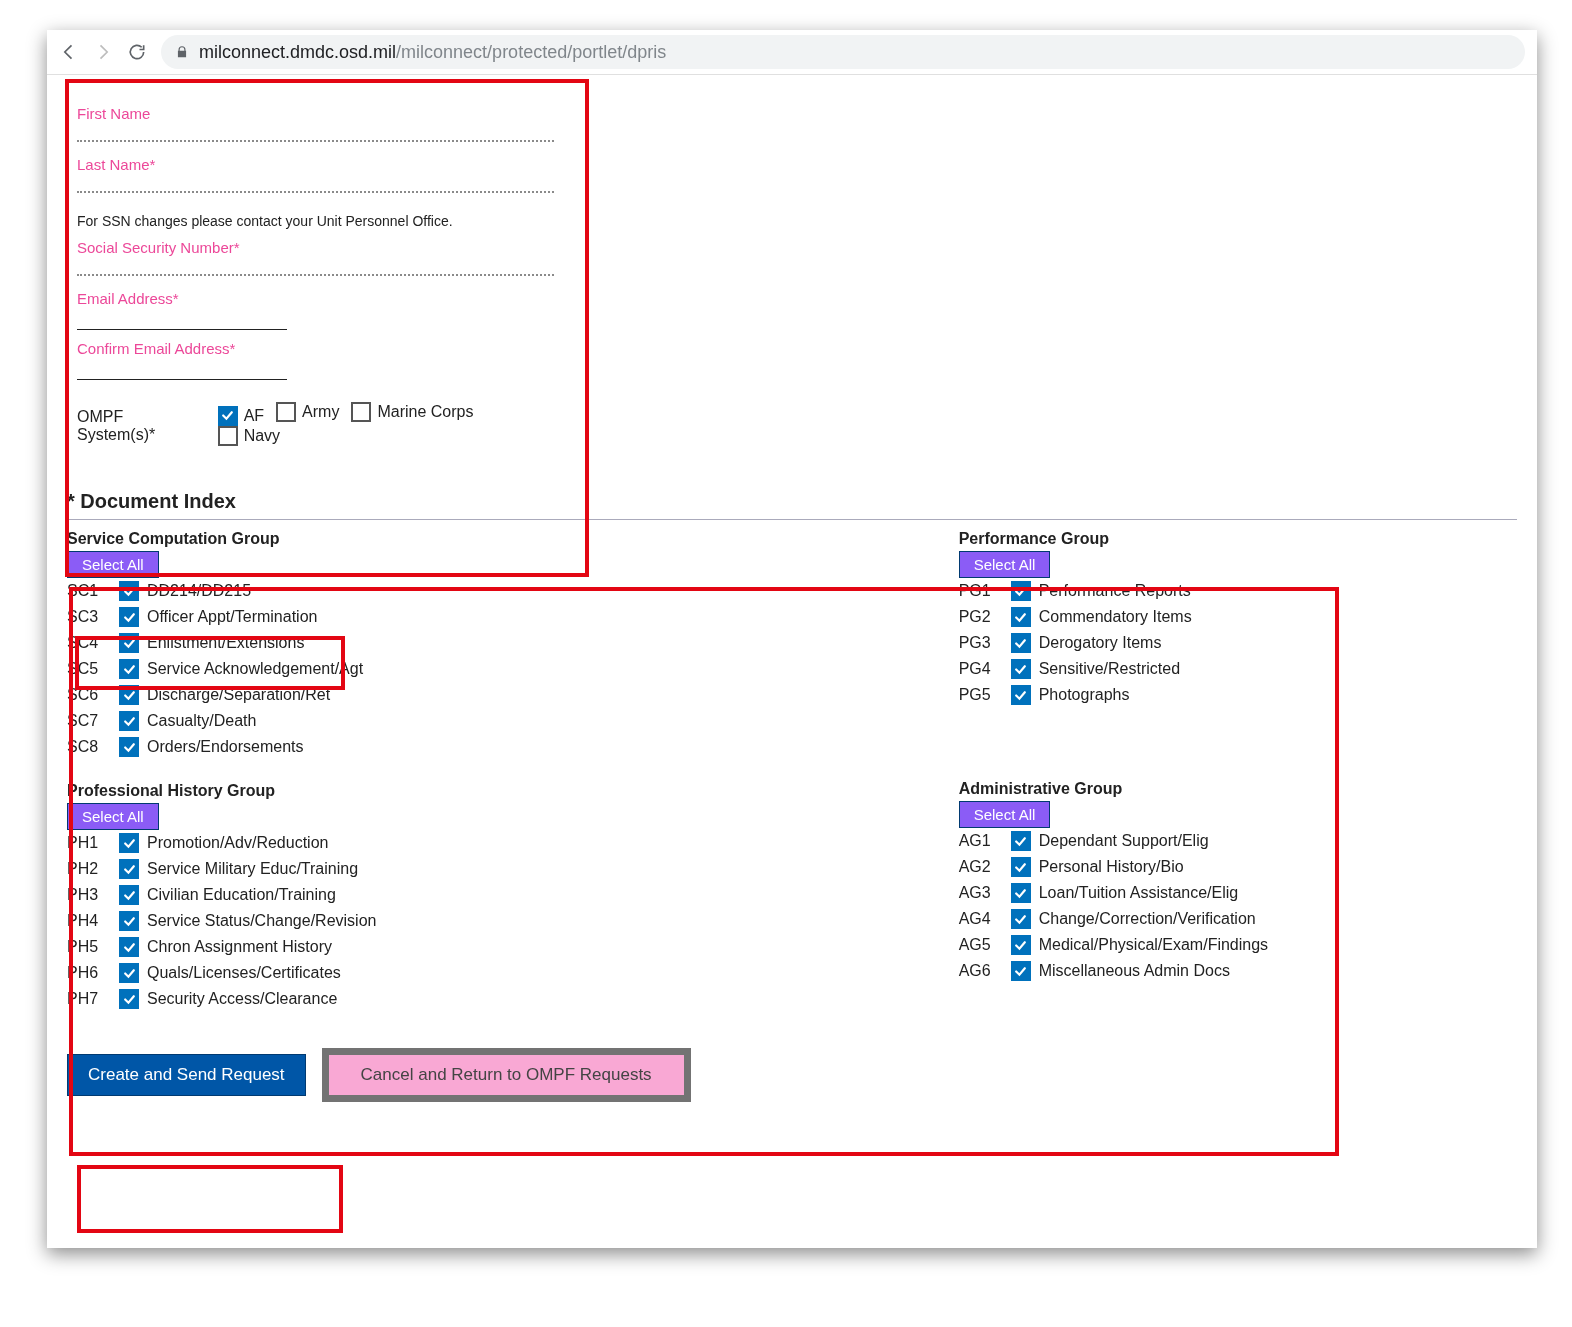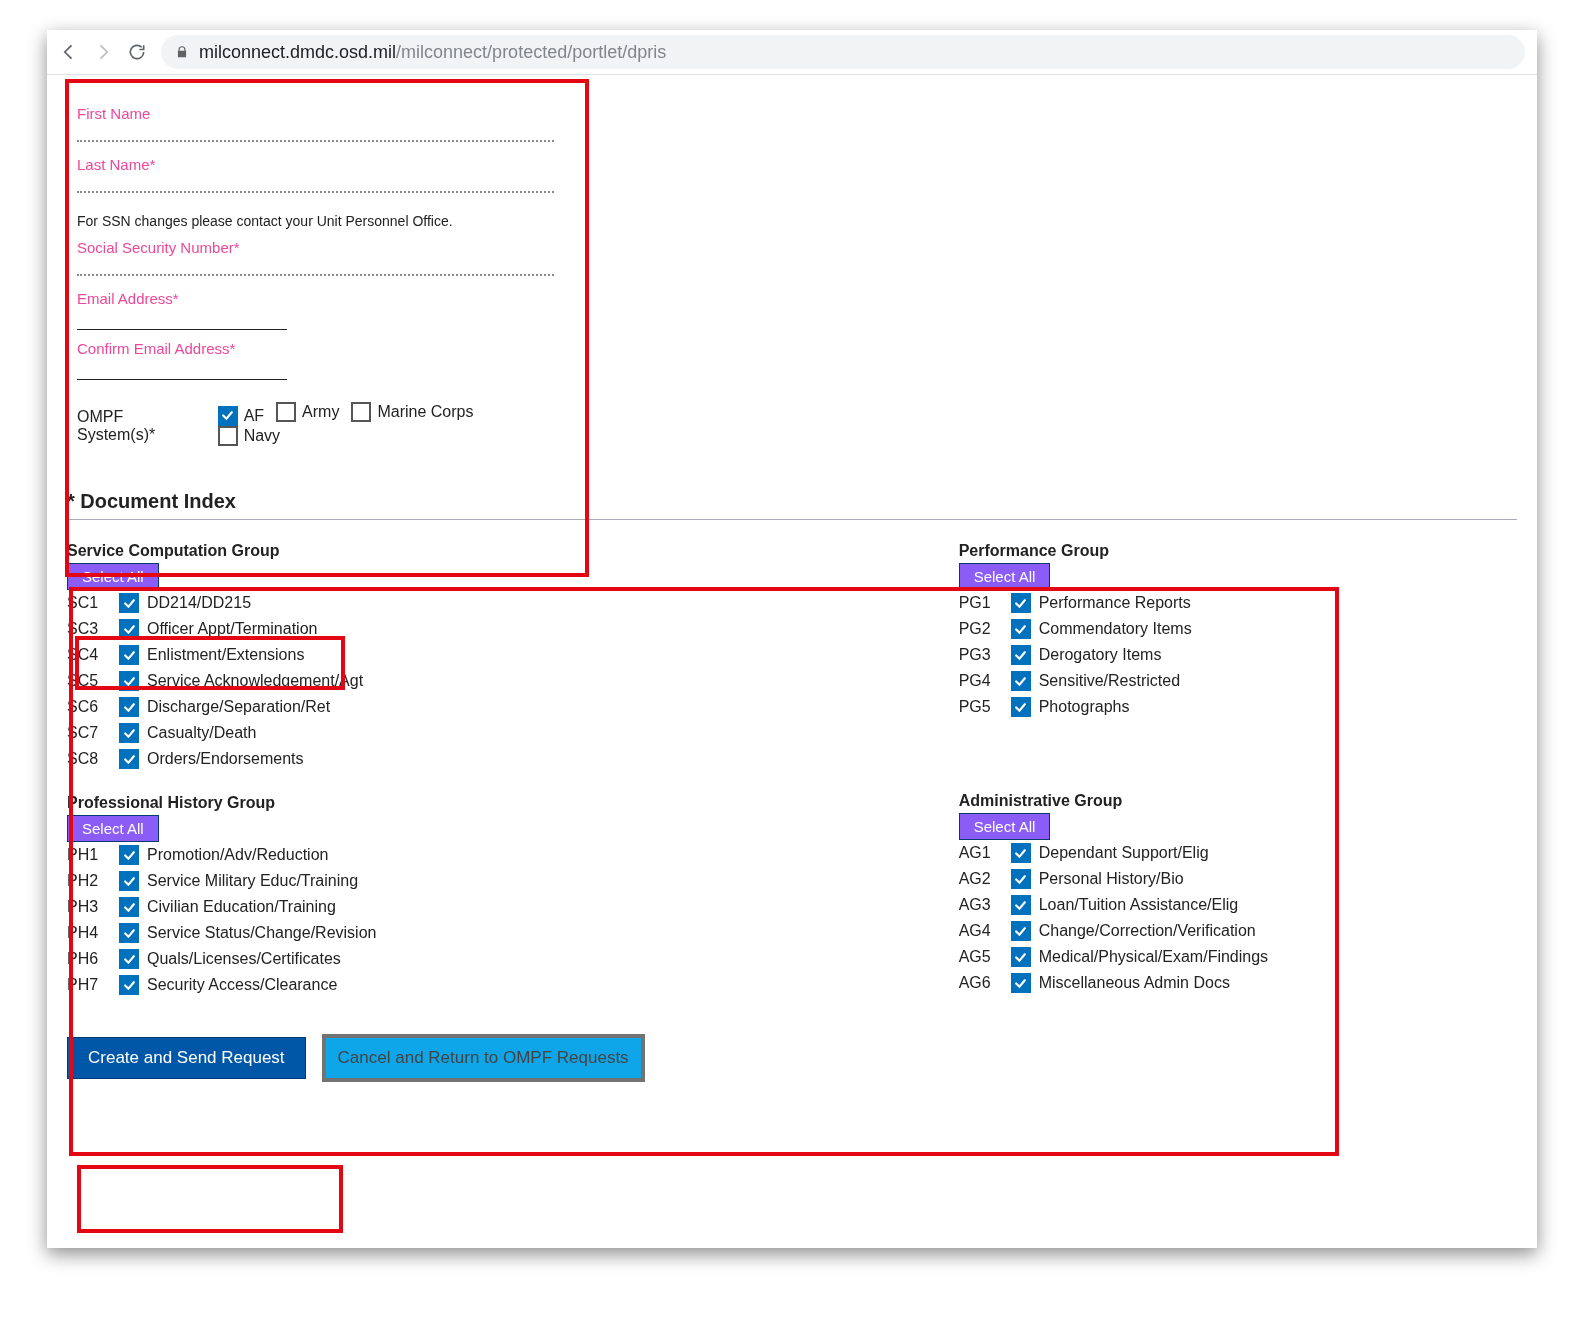--- a/index.html
+++ b/index.html
@@ -140,21 +140,21 @@
     margin-top: 24px;
   }
   .groups-wrap{
     display: flex;
     gap: 0;
     width: 1260px;
   }
   .group-col-left { width: 920px; }
   .group-col-right { width: 380px; }
   .group {
-    margin-top: 22px;
+    margin-top: 10px;
   }
   .group-title {
     font-size: 16px;
     font-weight: bold;
     color: #222;
     margin-bottom: 3px;
   }
   .select-all-btn {
     background: #8b5cf6;
     color: #fff;
@@ -197,25 +197,25 @@
   }
   .primary-btn {
     background: #0056a7;
     color: #fff;
     border: 1px solid #013a71;
     font-size: 17px;
     padding: 10px 20px;
     cursor: pointer;
   }
   .secondary-btn {
-    background: #0ea5e9;
+    background: #f9a8d4;
     color: #444;
-    border: 4px solid #737373;
+    border: 7px solid #737373;
     font-size: 17px;
-    padding: 10px 12px;
+    padding: 10px 32px;
     cursor: pointer;
   }
 
   svg { display: block; }
 </style>
 </head>
 <body>
 
 <div class="frame">
 
@@ -402,20 +402,29 @@
               <div class="item-row">
                 <span class="item-code">PH4</span>
                 <span class="item-checkbox">
                   <svg class="checkmark" viewBox="0 0 24 24" fill="none" stroke="currentColor" stroke-width="4" stroke-linecap="round">
                     <path d="M4 12 L10 18 L20 6"></path>
                   </svg>
                 </span>
                 <span>Service Status/Change/Revision</span>
               </div>
               <div class="item-row">
+                <span class="item-code">PH5</span>
+                <span class="item-checkbox">
+                  <svg class="checkmark" viewBox="0 0 24 24" fill="none" stroke="currentColor" stroke-width="4" stroke-linecap="round">
+                    <path d="M4 12 L10 18 L20 6"></path>
+                  </svg>
+                </span>
+                <span>Chron Assignment History</span>
+              </div>
+              <div class="item-row">
                 <span class="item-code">PH6</span>
                 <span class="item-checkbox">
                   <svg class="checkmark" viewBox="0 0 24 24" fill="none" stroke="currentColor" stroke-width="4" stroke-linecap="round">
                     <path d="M4 12 L10 18 L20 6"></path>
                   </svg>
                 </span>
                 <span>Quals/Licenses/Certificates</span>
               </div>
               <div class="item-row">
                 <span class="item-code">PH7</span>

